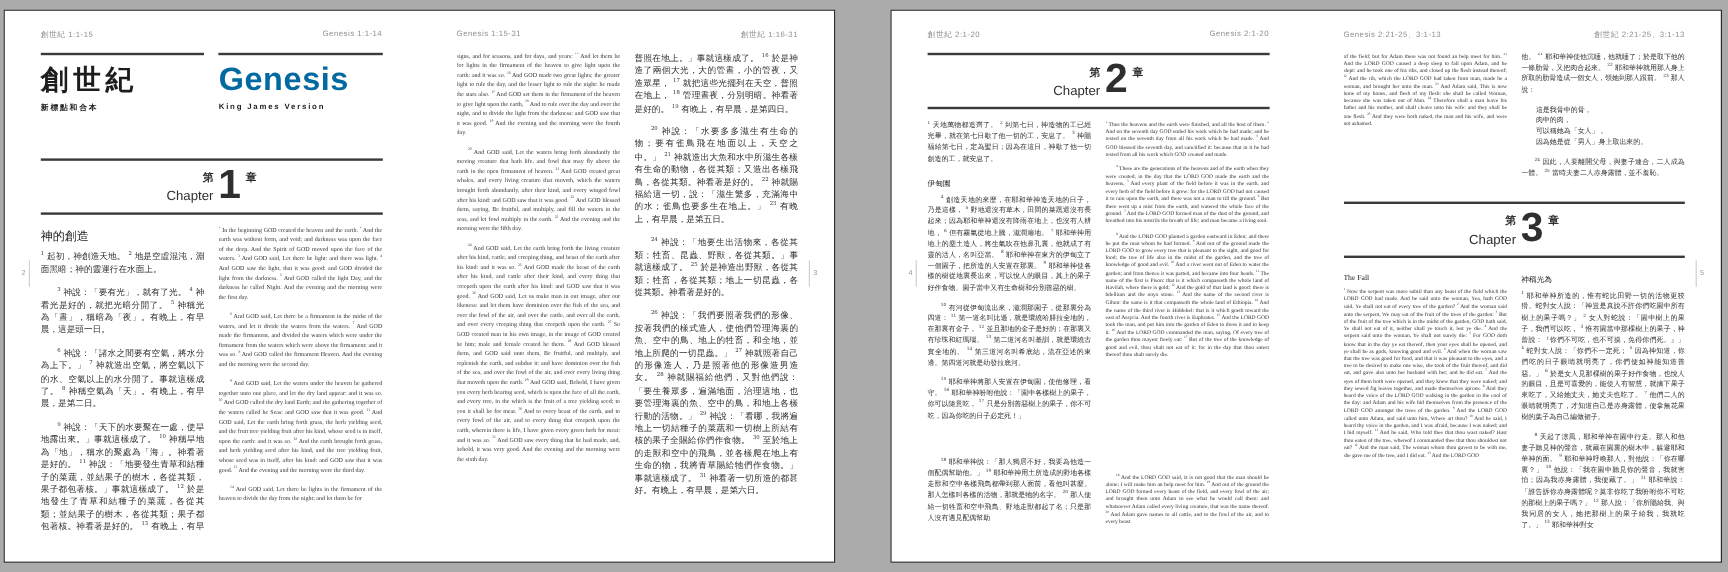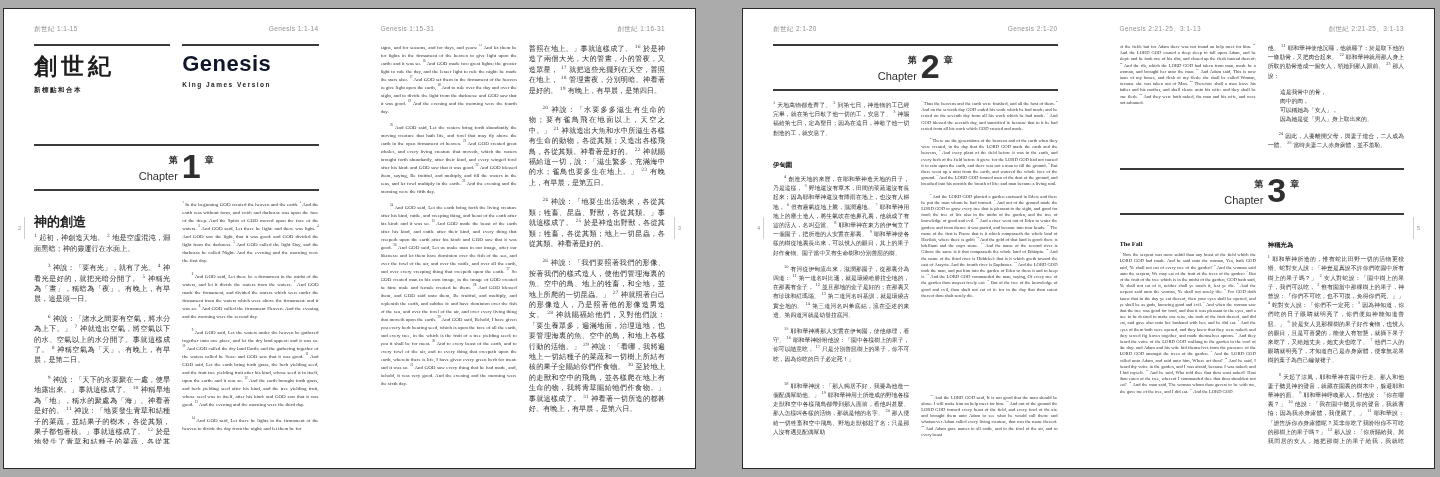--- a/index.html
+++ b/index.html
@@ -16,57 +16,57 @@
   .spread.s0{left:3px}
   .spread.s1{left:742px}
 
   .pages{display:flex;height:100%;padding:0 30px;gap:62px}
   .page{flex:1;min-width:0;display:flex;flex-direction:column;padding-top:16px;padding-bottom:24px}
 
   .folio{display:flex;justify-content:space-between;font-size:6.5px;letter-spacing:.4px;
          color:var(--folio);margin-bottom:10px;font-family:"Liberation Sans",sans-serif}
 
   
-  .titleblock{display:flex;gap:12px;height:100px}
+  .titleblock{display:flex;gap:12px;height:88px}
   .tcol{flex:1;border-top:2.5px solid var(--rule);padding-top:5px}
   .t-zh{font-size:23px;font-weight:700;letter-spacing:4px;color:#1d1d1d;
         font-family:"Liberation Sans",sans-serif}
   .t-sub{font-size:6.5px;font-weight:700;letter-spacing:1.5px;margin-top:4px;color:#1d1d1d;
         font-family:"Liberation Sans",sans-serif}
-  .t-en{font-size:22px;font-weight:700;letter-spacing:.5px;color:#0f172a;
+  .t-en{font-size:27px;font-weight:700;letter-spacing:.5px;color:#0369a1;
         font-family:"Liberation Sans",sans-serif}
 
   
   .chapterblock{border-top:2px solid var(--rule);border-bottom:2px solid var(--rule);
         display:flex;justify-content:center;align-items:flex-start;
         padding:5px 0 7px;margin-bottom:10px;font-family:"Liberation Sans",sans-serif}
   .ch-stack{display:flex;flex-direction:column;align-items:flex-end;gap:3px;margin-top:3px}
   .ch-zh{font-size:9px;font-weight:700}
   .ch-label{font-size:11px;font-weight:400}
   .ch-num{font-size:34px;font-weight:700;line-height:31px;margin:0 4px}
   .ch-post{font-size:9px;font-weight:700;margin-top:3px}
 
   
   .cols{display:flex;gap:12px;flex:1;min-height:0}
   .cols.fixed{flex:0 0 auto;height:124px;overflow:hidden}
   .col{flex:1;min-width:0;display:flex;flex-direction:column;overflow:hidden;
        text-align:justify;color:var(--ink)}
   .col p{text-indent:1.9em}
   .col p.cont{text-indent:0}
   .col p.push{margin-top:auto}
-  .sect{font-weight:700;margin:16px 0 6px;color:#222}
+  .sect{font-weight:400;margin:4px 0 6px;color:#222}
   .poem div{padding-left:2.1em;text-indent:0}
   sup{font-size:.62em;vertical-align:super;line-height:0}
 
   
   .s0 .col.en{font-family:"Liberation Serif",serif;font-size:5px;line-height:8px}
   .s0 .col.en p{margin-bottom:8px}
   .s0 .col.zh{font-family:"DejaVu Serif",serif;font-size:7.2px;line-height:10.4px}
   .s0 .col.zh p{margin-bottom:9px}
-  .s0 .sect{font-size:13px}
+  .s0 .sect{font-size:10px}
   .s1 .col.en{font-family:"Liberation Serif",serif;font-size:4.6px;line-height:6.2px}
   .s1 .col.en p{margin-bottom:6px}
   .s1 .col.zh{font-family:"DejaVu Serif",serif;font-size:5.8px;line-height:9.2px}
   .s1 .col.zh p{margin-bottom:7px}
   .s1 .sect{font-size:6.4px;margin-bottom:5px}
   .s1 .poem{margin-bottom:7px}
 
   
   .pageno{position:absolute;top:208px;display:flex;align-items:center;gap:3px;
           font-size:6px;color:var(--muted);font-family:"Liberation Sans",sans-serif}

